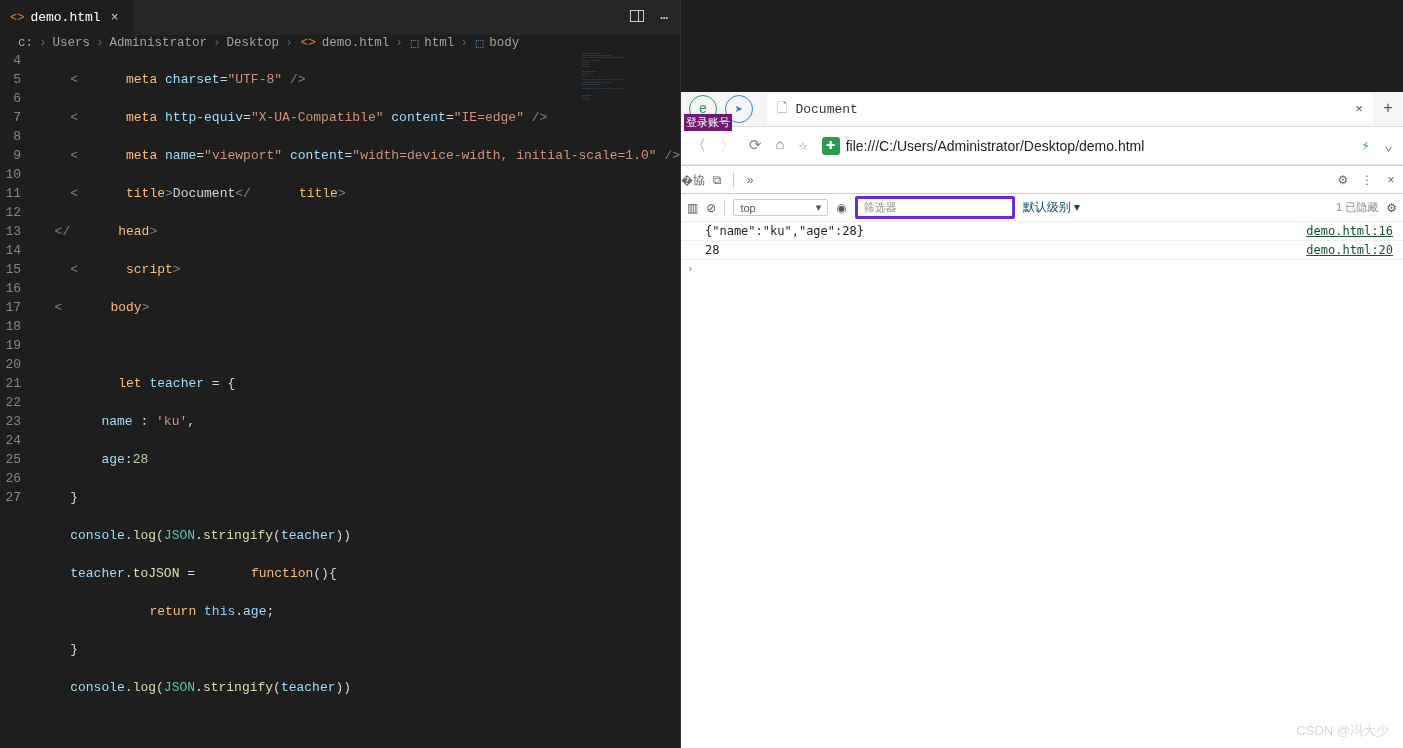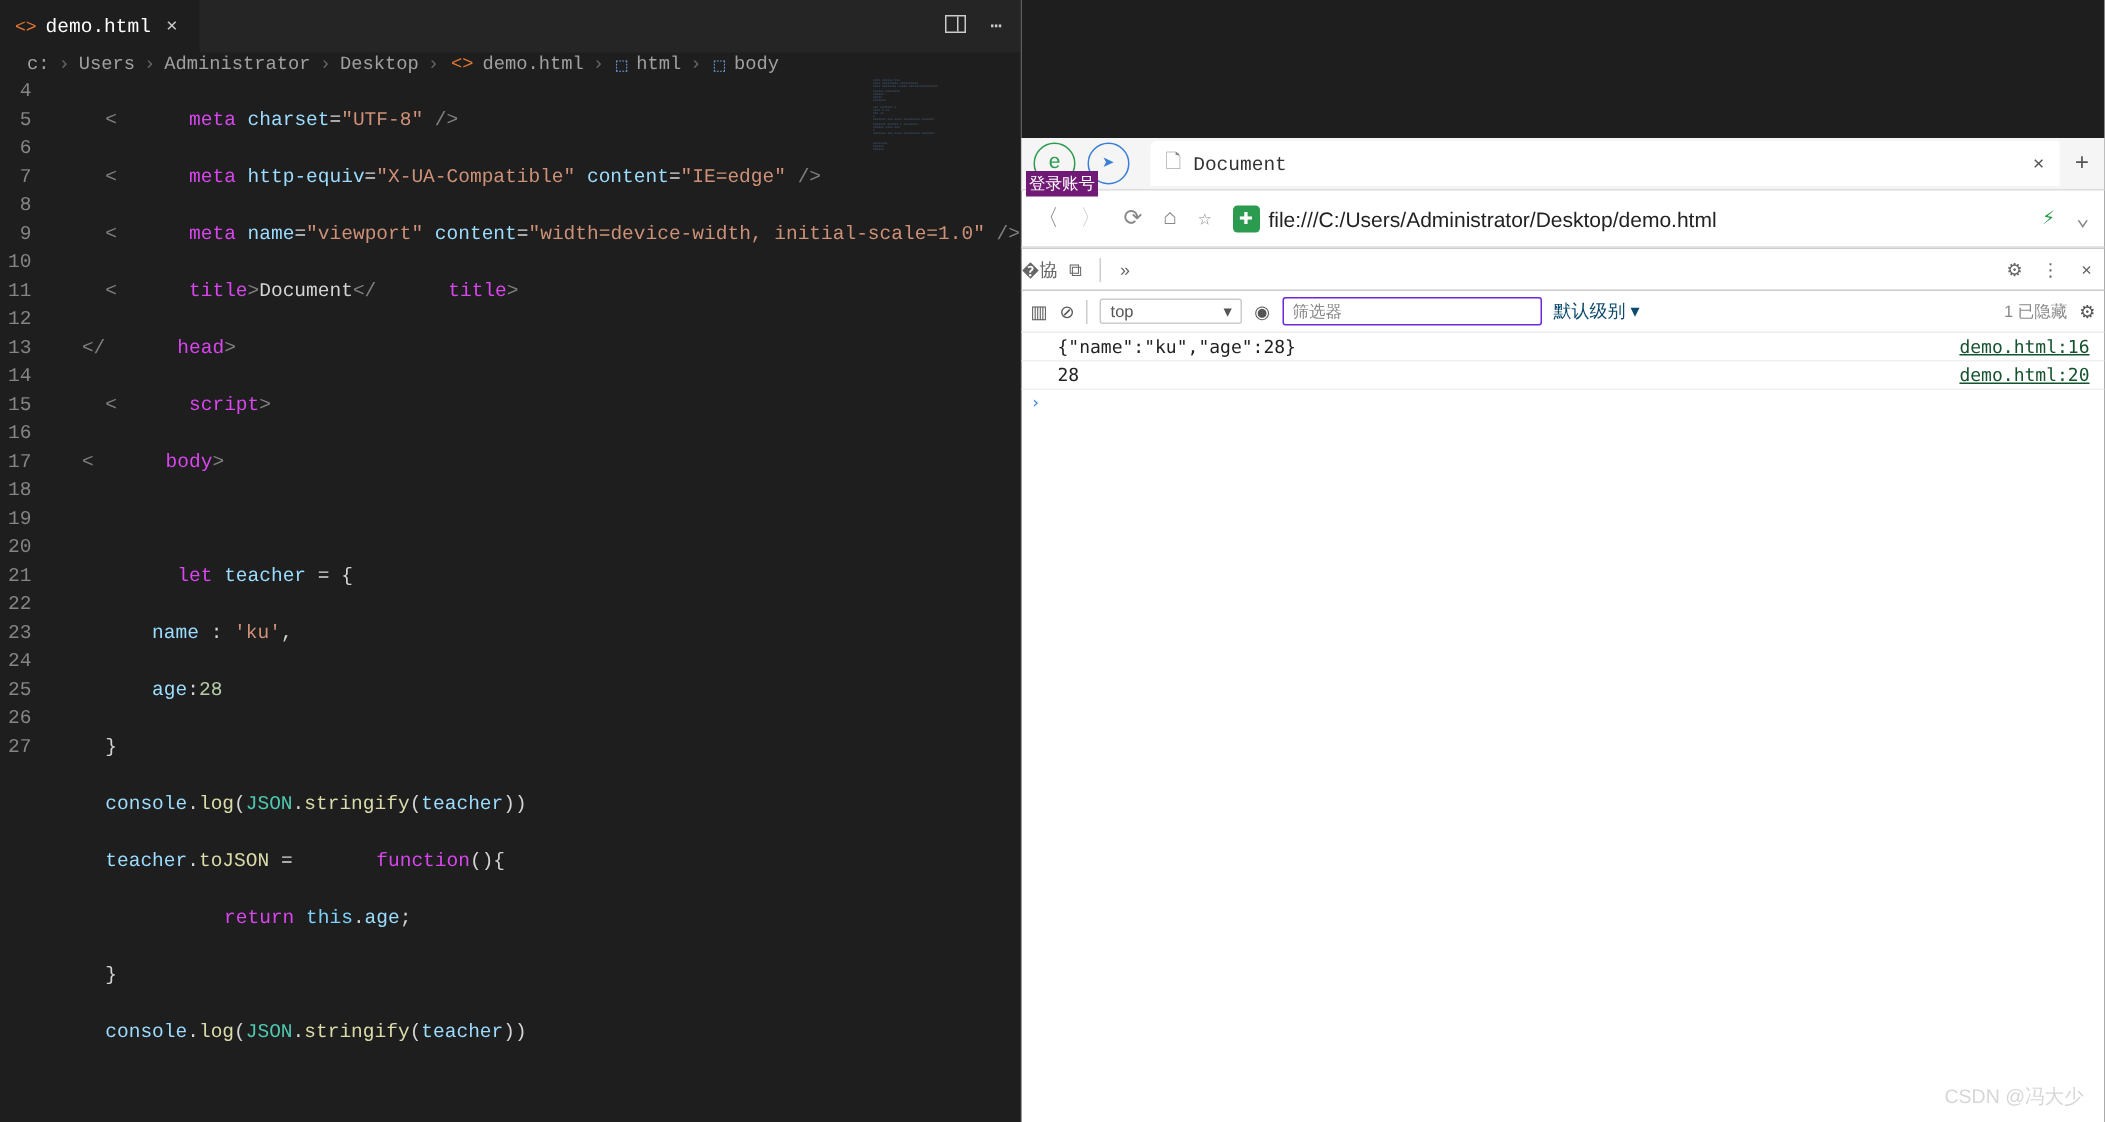--- a/index.html
+++ b/index.html
@@ -14,21 +14,21 @@
 .editor-actions { margin-left: auto; display: flex; gap: 16px; padding-right: 12px; color: #ccc; }
 .breadcrumbs { height: 25px; display: flex; align-items: center; padding: 0 18px; color: #a0a0a0; font-size: 12.5px; gap: 4px; }
 .breadcrumbs .sep { color: #666; margin: 0 2px; }
 .bc-icon { color: #e37933; margin: 0 2px; }
 .bc-icon-el { color: #6a9fdd; margin: 0 2px; }
 .code-area { flex: 1; display: flex; position: relative; }
 .gutter { width: 65px; text-align: right; color: #858585; padding-right: 18px; user-select: none; font-size: 13px; line-height: 19px; padding-top: 0; }
 .gutter div { height: 19px; }
 .code { flex: 1; font-size: 13px; line-height: 19px; white-space: pre; }
 .code .line { height: 19px; }
-.kw { color: #d946ef; padding-left: 48px; }
+.kw { color: #fdba74; padding-left: 48px; }
 .tag { color: #808080; }
 .attr { color: #9cdcfe; }
 .str { color: #ce9178; }
 .fn { color: #dcdcaa; }
 .num { color: #b5cea8; }
 .obj { color: #4ec9b0; }
 .var { color: #9cdcfe; }
 .op { color: #d4d4d4; }
 .txt { color: #d4d4d4; }
 .this { color: #7dd3fc; }
@@ -52,21 +52,21 @@
 .bolt { color: #2a9b4f; font-size: 14px; }
 .devtools { flex: 1; display: flex; flex-direction: column; border-top: 1px solid #ccc; font-family: Arial, 'Microsoft YaHei', sans-serif; }
 .dt-tabs { height: 28px; display: flex; align-items: center; border-bottom: 1px solid #ccc; font-size: 12px; color: #555; }
 .dt-tabs .icon-btn { width: 24px; text-align: center; color: #666; }
 .dt-tabs .sep-v { width: 1px; height: 16px; background: #ccc; margin: 0 4px; }
 .dt-tabs .tab-item { padding: 0 10px; height: 28px; display: flex; align-items: center; cursor: pointer; }
 .dt-tabs .tab-item.active { color: #1a73e8; border-bottom: 2px solid #1a73e8; }
 .dt-tabs .spacer { flex: 1; }
 .dt-toolbar { height: 28px; display: flex; align-items: center; border-bottom: 1px solid #eee; font-size: 12px; color: #555; padding: 0 6px; gap: 8px; }
 .dt-toolbar .scope { border: 1px solid #ccc; padding: 1px 6px; border-radius: 2px; display: flex; align-items: center; gap: 60px; font-size: 11px; }
-.dt-toolbar .filter { border: 1px solid #6d28d9; padding: 1px 6px; border-radius: 2px; width: 173px; color: #888; font-size: 11px; }
+.dt-toolbar .filter { border: 3px solid #6d28d9; padding: 1px 6px; border-radius: 2px; width: 160px; color: #888; font-size: 11px; }
 .dt-toolbar .level { color: #0c4a6e; font-size: 12px; }
 .dt-toolbar .spacer { flex: 1; }
 .dt-toolbar .hidden-count { color: #888; font-size: 11px; }
 .console-rows { flex: 1; font-family: Consolas, monospace; font-size: 12px; }
 .console-row { display: flex; justify-content: space-between; padding: 2px 10px 2px 24px; border-bottom: 1px solid #f0f0f0; color: #222; }
 .console-row .src { color: #14532d; text-decoration: underline; }
 .console-prompt { color: #3a7fd5; padding: 2px 6px; font-size: 11px; }
 .watermark { position: absolute; bottom: 8px; right: 14px; color: rgba(180,180,180,0.55); font-family: Arial, sans-serif; font-size: 13px; }
 .split-icon { display:inline-block; width:14px; height:12px; border:1px solid #ccc; position:relative; }
 .split-icon::after { content:''; position:absolute; right:4px; top:0; bottom:0; width:1px; background:#ccc; }

